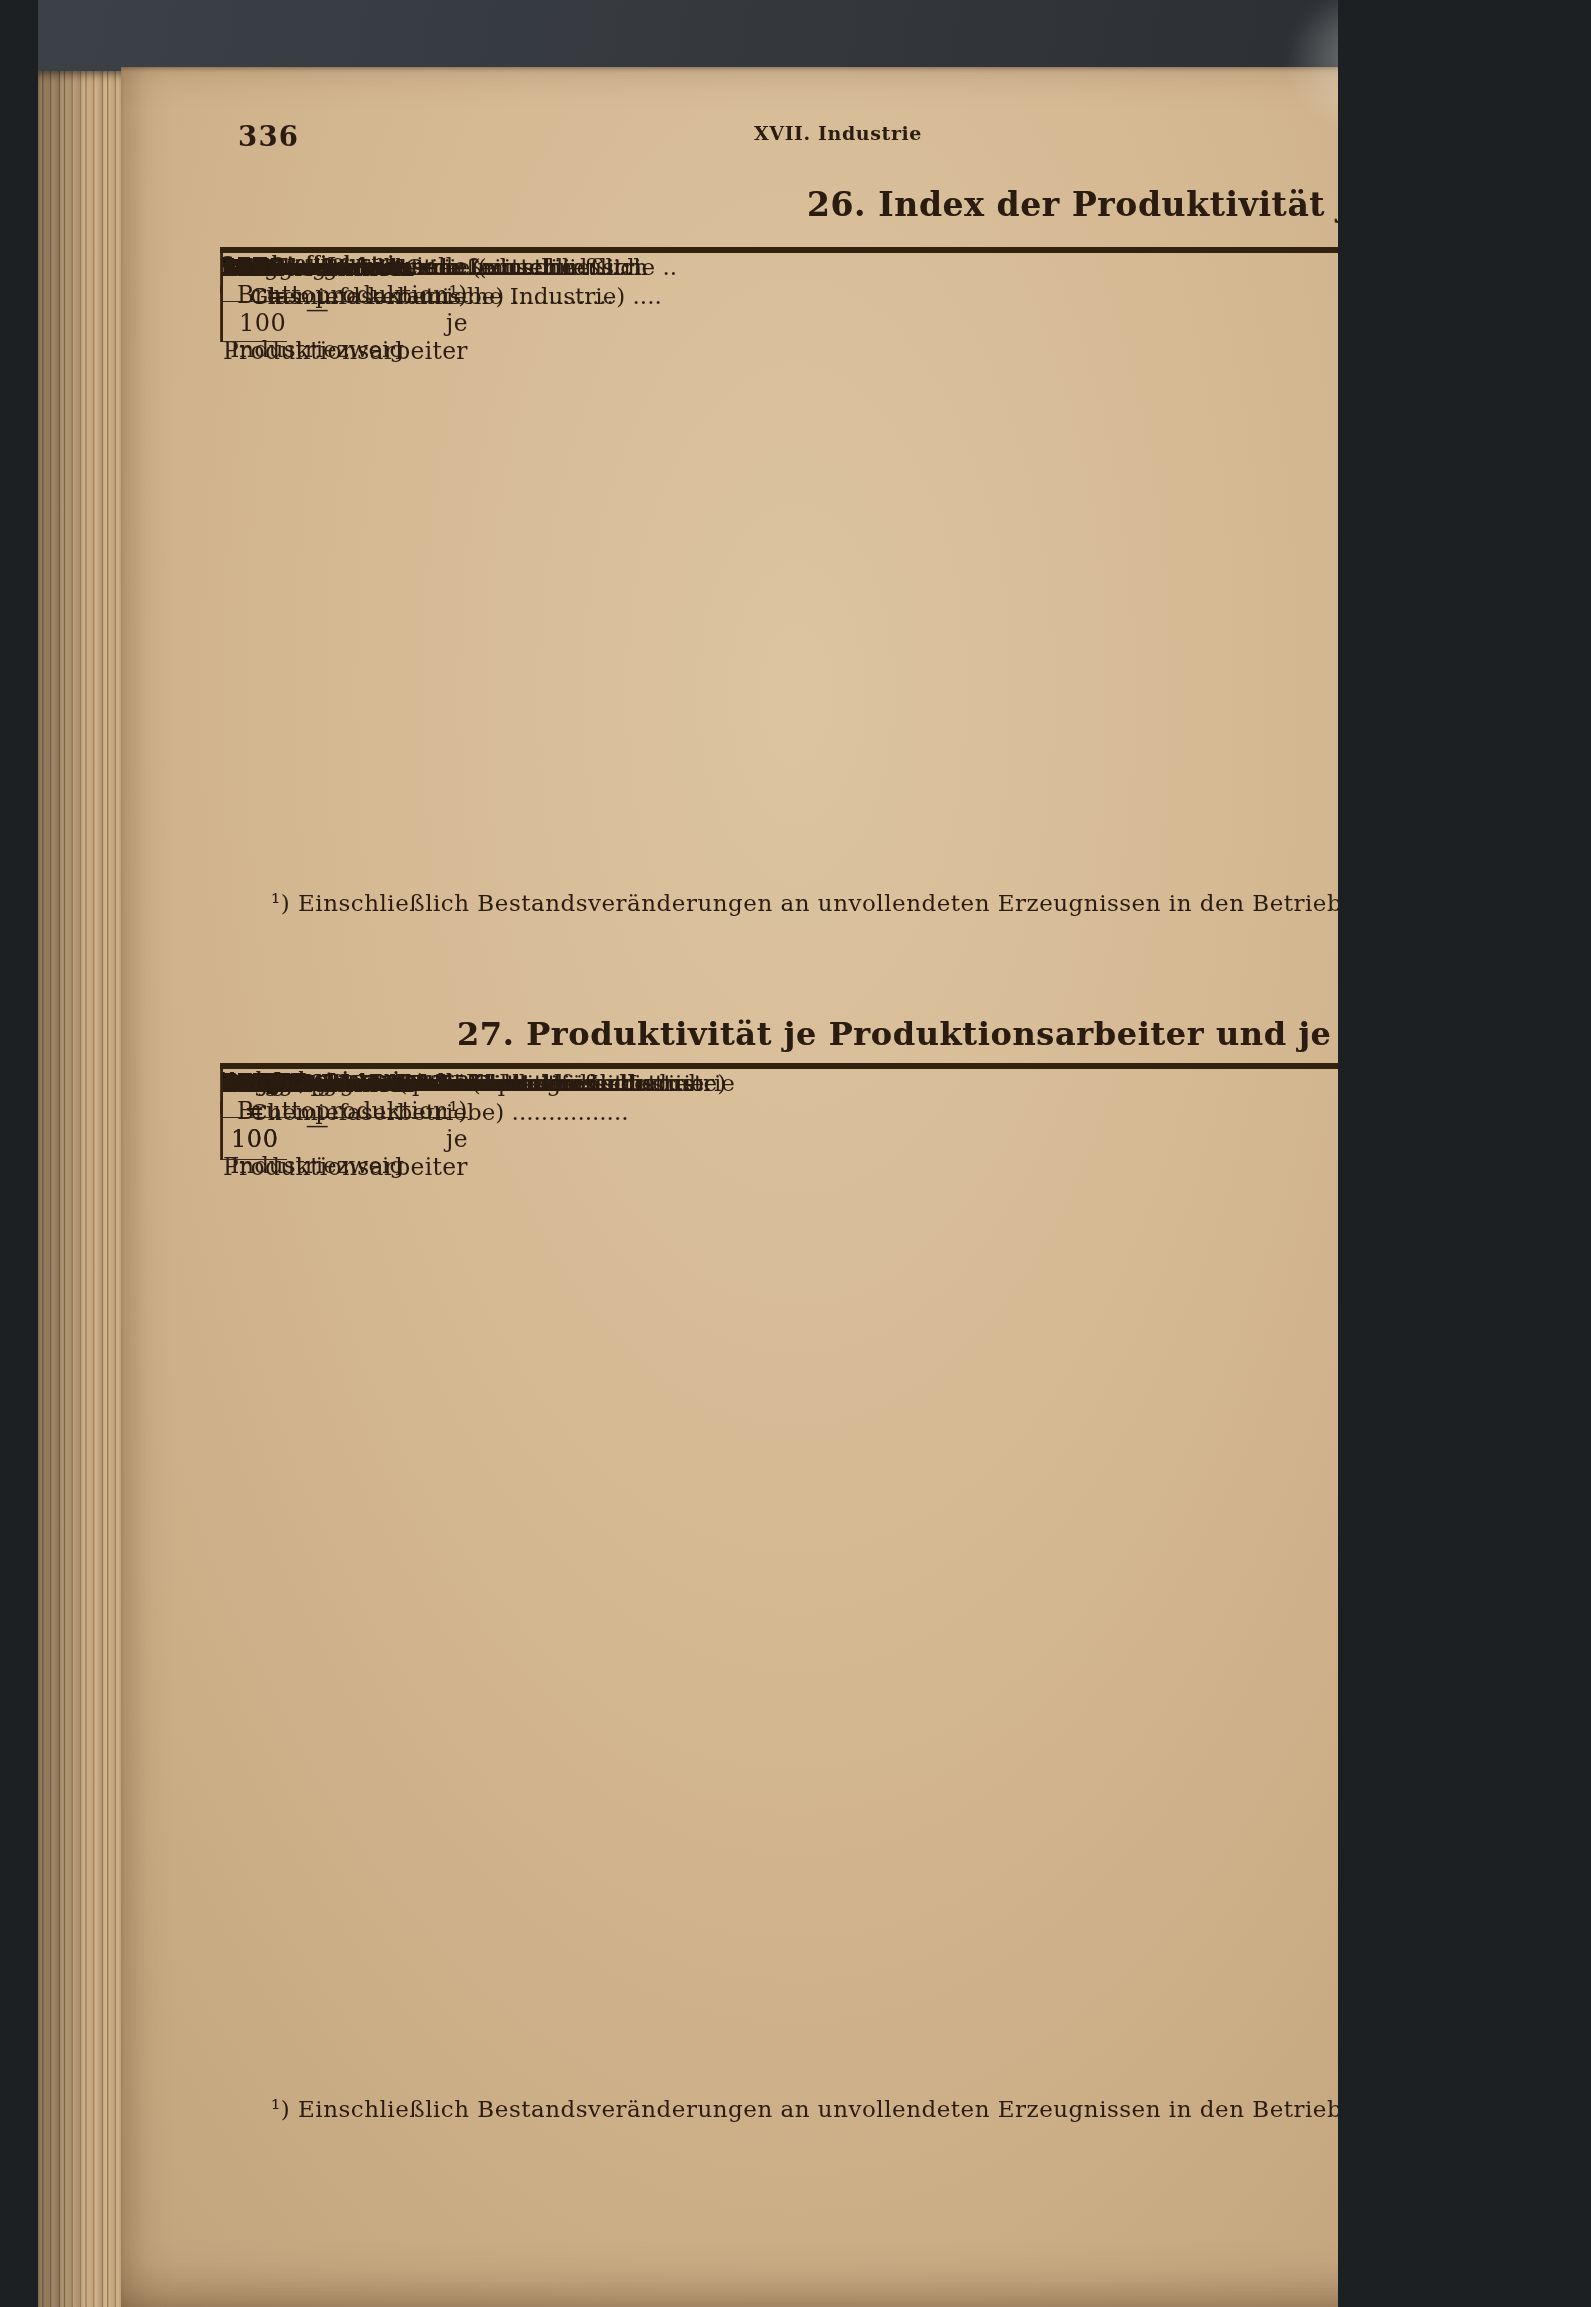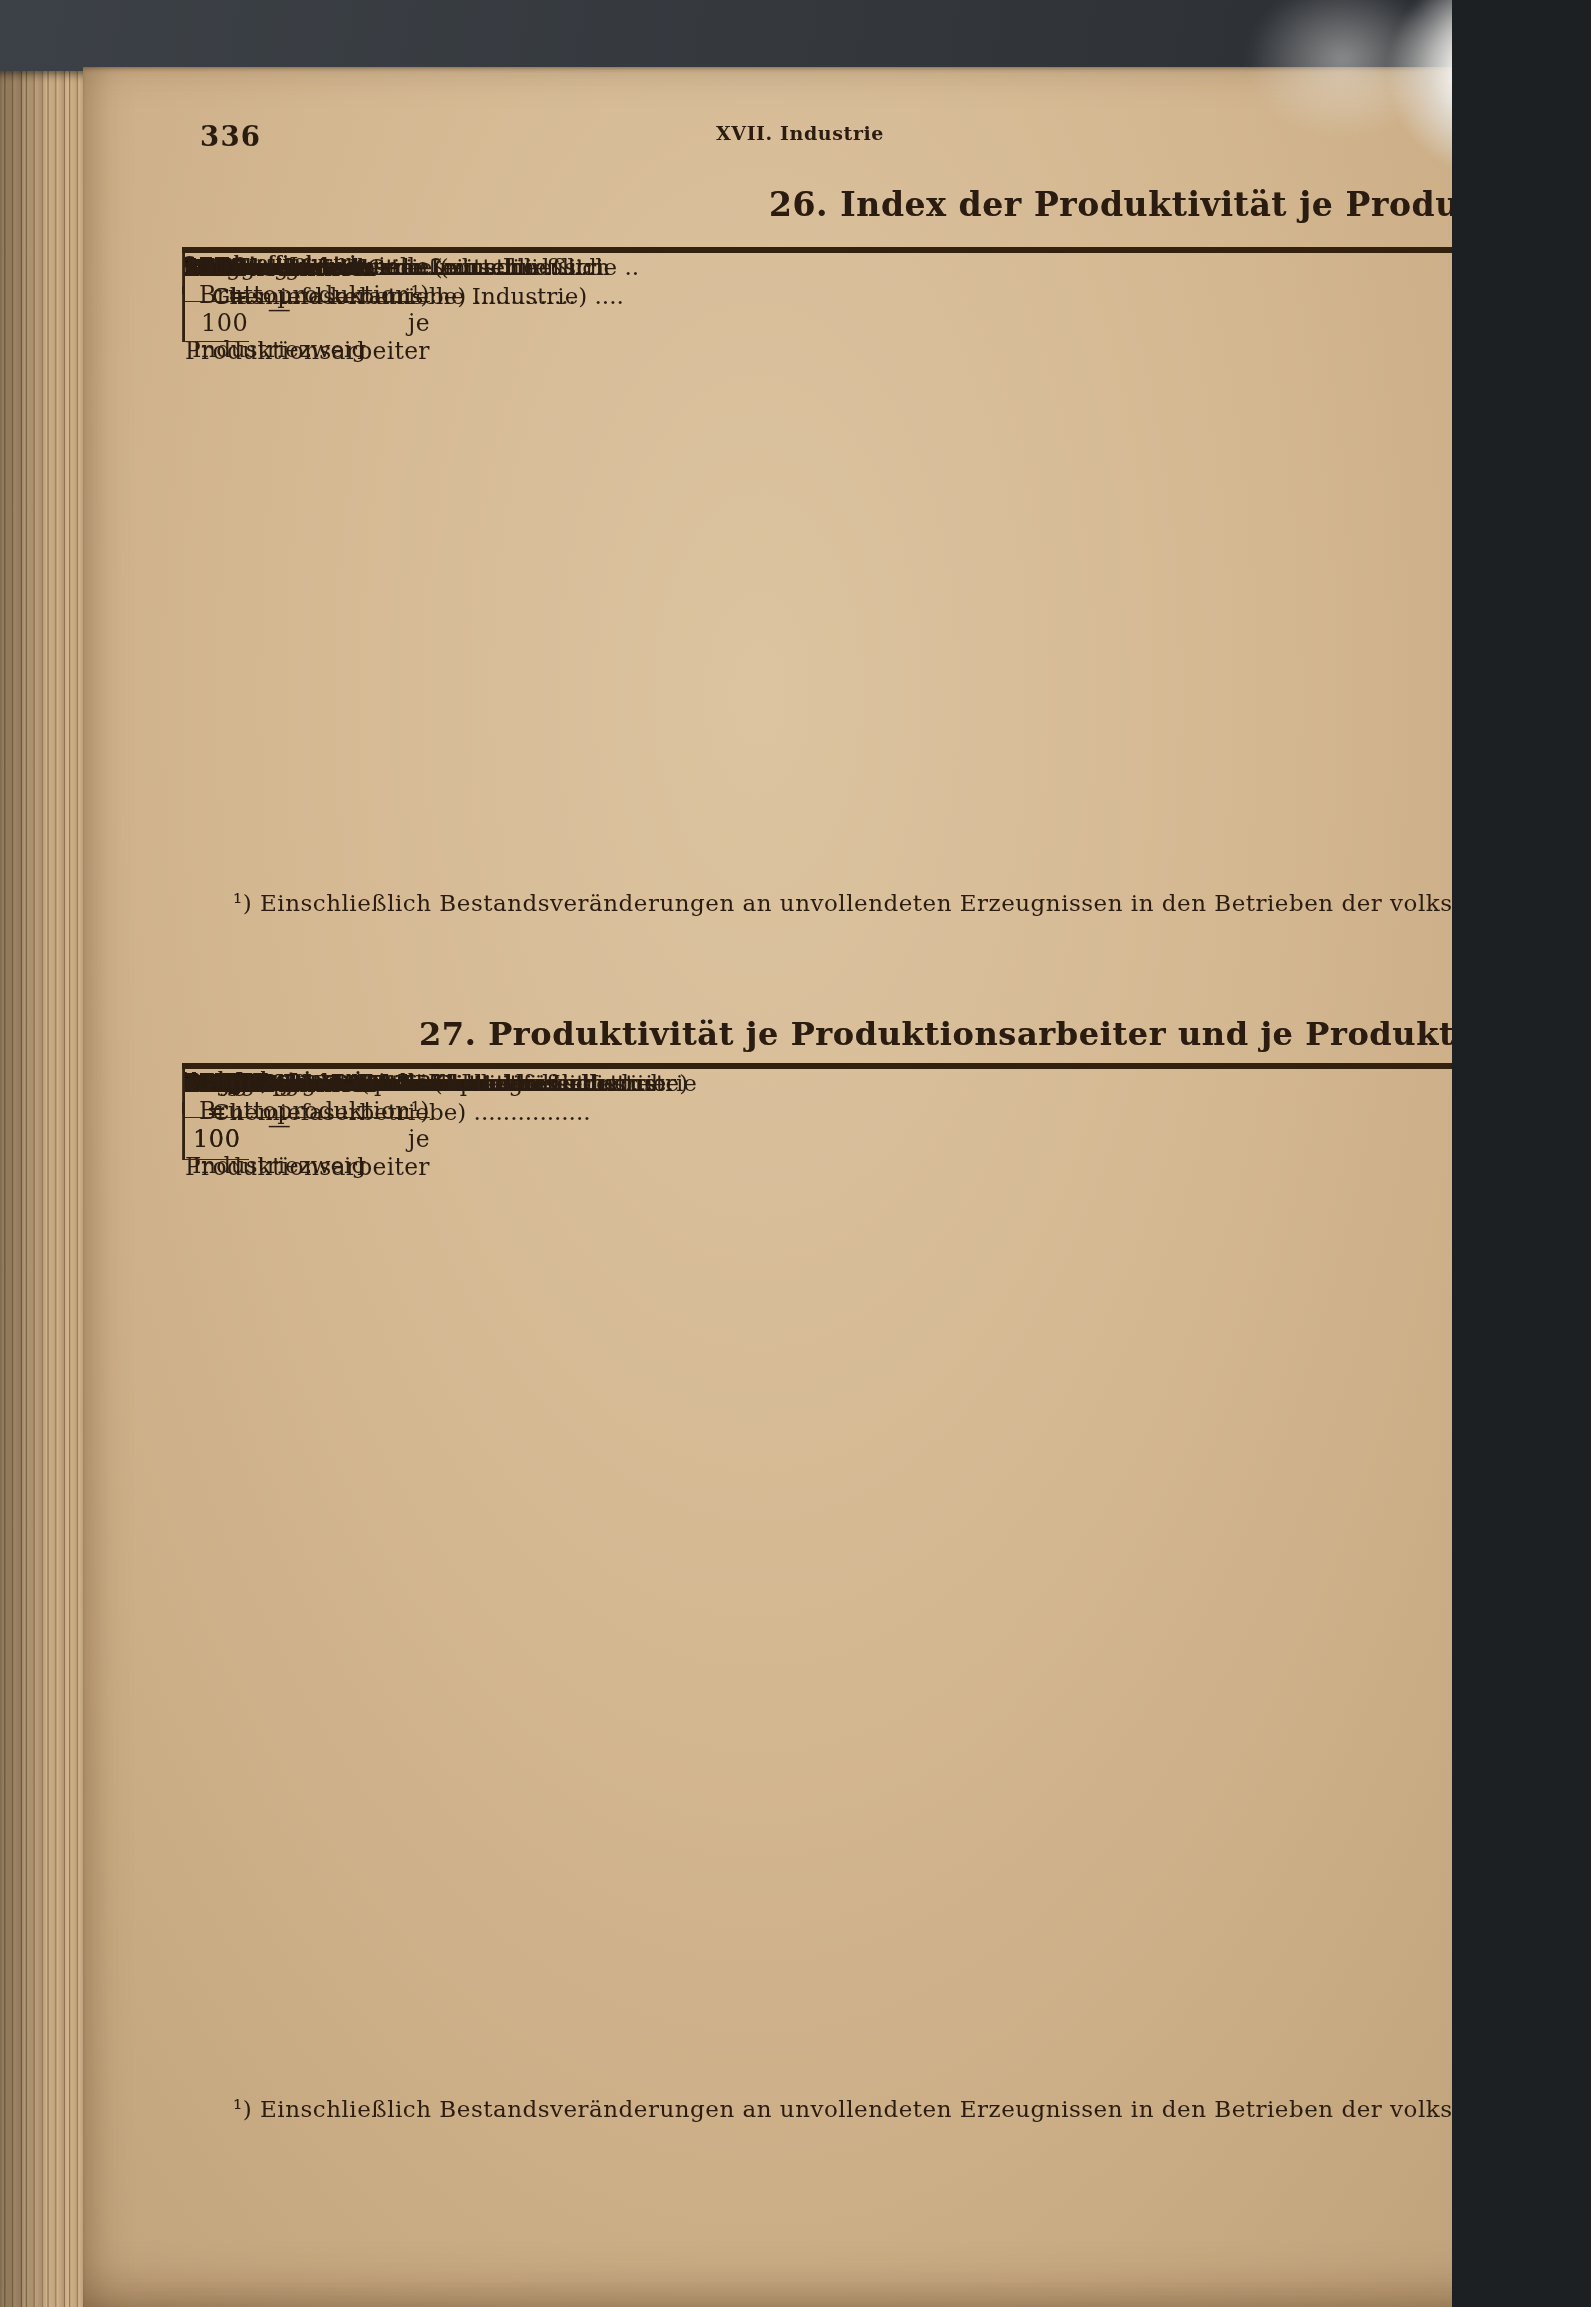--- a/index.html
+++ b/index.html
@@ -1,18 +1,18 @@
 <!DOCTYPE html>
 <html style="font-size:9.6px"><head>
 <meta charset="utf-8">
 <style>
   html,body{margin:0;padding:0;background:#1d2023;}
-  .scene{position:relative;width:1452px;height:2307px;overflow:hidden;
+  .scene{position:relative;width:1300px;height:2307px;overflow:hidden;
     background:linear-gradient(100deg,#3c4147 0%,#34383d 45%,#2b2e33 80%,#232629 100%);
-    font-family:"DejaVu Serif","Liberation Serif",serif;color:#2a1c10;}
+    font-family:"DejaVu Serif","Liberation Serif",serif;color:#2a1c10;margin-left:38px;}
   
   .cotton{position:absolute;left:1361px;top:-36px;width:258px;height:258px;z-index:4;
     background:radial-gradient(closest-side at 55% 42%,#ffffff 0%,#f5f4f1 38%,rgba(228,227,223,.75) 62%,rgba(205,205,202,0) 100%);
     filter:blur(3px);border-radius:50%;}
   .cotton-haze{position:absolute;left:1247px;top:-18px;width:192px;height:156px;z-index:4;
     background:radial-gradient(closest-side,rgba(235,233,229,.5),rgba(235,233,229,0));
     filter:blur(6px);border-radius:50%;}
   
   .page-edges{position:absolute;left:0;top:71px;width:96px;height:2236px;z-index:1;
     background:

